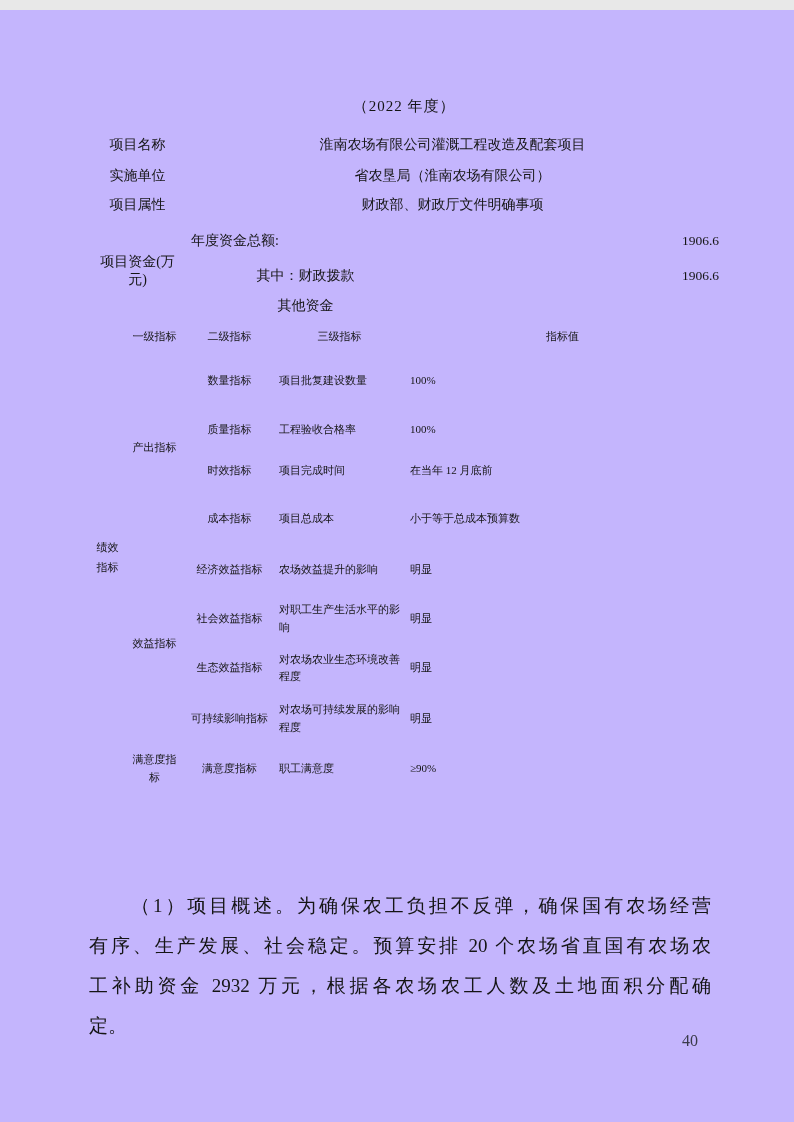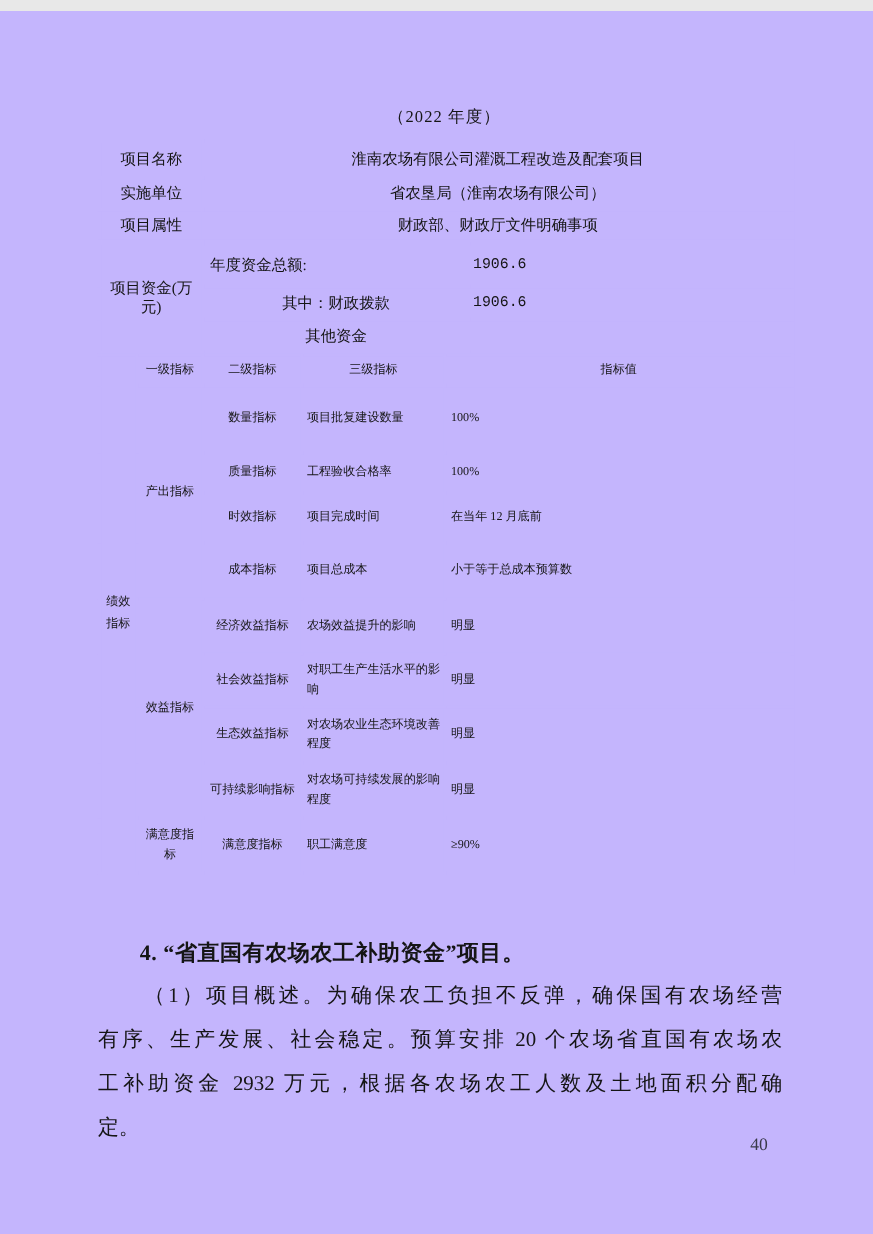--- a/index.html
+++ b/index.html
@@ -18,21 +18,21 @@
   .tables table + table { margin-top:-1px; }
   td {
     border:3px solid #c4b5fd; text-align:center; vertical-align:middle;
     padding:2px; overflow:hidden; word-break:break-all;
   }
   
   .info td, .fund td { font-size:14px; }
   .r-info1 { height:33px; } .r-info2 { height:29px; } .r-info3 { height:29px; }
   .r-fund1 { height:39px; } .r-fund2 { height:30px; } .r-fund3 { height:30px; }
   .fund .item-left { text-align:left; padding-left:5px; }
-  .fund .val { text-align:left; padding-right:0; font-size:13.5px;font-family:Liberation Mono, monospace; }
+  .fund .val { text-align:right; padding-right:0; font-size:13.5px; }
   
   .ind td { font-size:11px; line-height:1.55; }
   .ind .side { padding:0 3px; line-height:1.8; }
   .r-h  { height:28px; }
   .r-i1 { height:61px; } .r-i2 { height:37px; } .r-i3 { height:45px; }
   .r-i4 { height:51px; } .r-i5 { height:50px; } .r-i6 { height:48px; }
   .r-i7 { height:51px; } .r-i8 { height:50px; } .r-i9 { height:50px; }
   .ind .l3  { text-align:left; padding:2px 3px; }
   .ind .val { text-align:left; padding-left:4px; }
   
@@ -166,21 +166,20 @@
       <tr class="r-i9">
         <td>满意度指标</td>
         <td>满意度指标</td>
         <td class="l3">职工满意度</td>
         <td class="val">≥90%</td>
       </tr>
     </tbody>
       </table>
   </div>
 
-  <div class="sec-heading">4. “省直国有农场农工补助资金”项目。</div>
   <div class="para">
     <div class="para-line first">（1）项目概述。为确保农工负担不反弹，确保国有农场经营</div>
     <div class="para-line">有序、生产发展、社会稳定。预算安排 20 个农场省直国有农场农</div>
     <div class="para-line">工补助资金 2932 万元，根据各农场农工人数及土地面积分配确</div>
     <div class="para-line last">定。</div>
   </div>
 
   <div class="page-number">40</div>
 
 </div>

